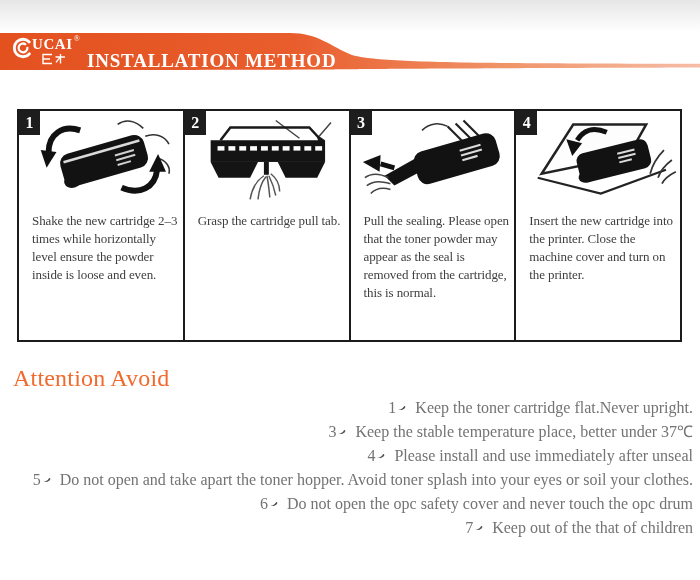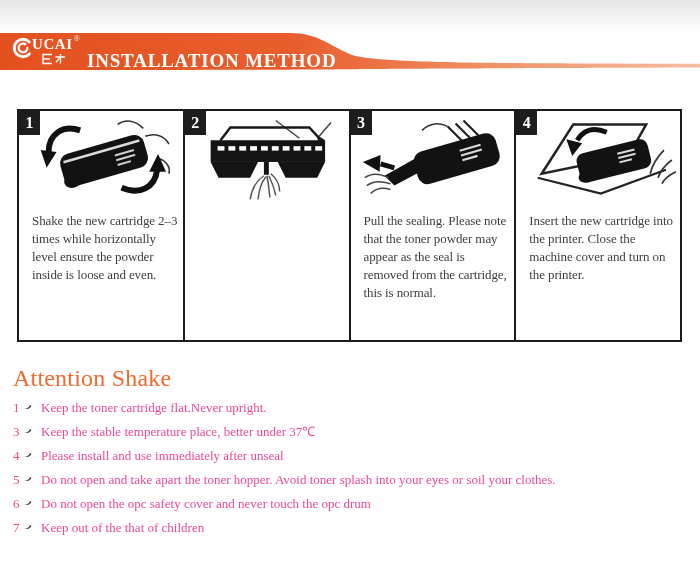--- a/index.html
+++ b/index.html
@@ -21,21 +21,21 @@
   .panel{flex:1;position:relative;border-left:2px solid #1b1b1b;min-width:0;}
   .panel:first-child{border-left:none;}
   .num-badge{position:absolute;top:0;left:0;width:21px;height:24px;background:#1d1d1d;
         color:#fff;font-size:16px;font-weight:700;text-align:center;line-height:24px;z-index:2;}
   .illus{display:block;width:100%;height:88px;margin-top:3px;}
   .caption{padding:10px 5px 0 13px;font-size:13px;letter-spacing:-.1px;line-height:18px;
         color:#3e3e3e;}
   .attn-title{position:absolute;left:13px;top:365px;font-size:24px;color:#f2692e;
         letter-spacing:.2px;white-space:nowrap;}
   .tips{position:absolute;left:13px;top:396px;width:680px;}
-  .tip{height:24px;line-height:24px;font-size:13px;color:#ec4899;white-space:nowrap;}
+  .tip{height:24px;line-height:24px;font-size:16px;color:#737373;white-space:nowrap;text-align:right;}
   .tip-num{display:inline-block;min-width:9px;}
   .cn-comma{display:inline-block;width:4px;height:6px;border-right:2px solid #555;
         border-bottom-right-radius:6px;transform:rotate(28deg);margin:0 10px 2px 3px;}
   .tip-text{vertical-align:baseline;}
 </style>
 </head>
 <body>
 
 <div class="page">
 
@@ -111,39 +111,40 @@
           <rect x="99" y="32" width="7" height="4.5"></rect>
             <rect x="110" y="32" width="7" height="4.5"></rect>
           <rect x="121" y="32" width="7" height="4.5"></rect>
             <rect x="132" y="32" width="7" height="4.5"></rect>
         </g>
         <polygon points="26,48 74,48 66,64 34,64" fill="#141414"></polygon>
         <polygon points="94,48 142,48 134,64 102,64" fill="#141414"></polygon>
         <rect x="80" y="48" width="5" height="13" fill="#141414"></rect>
         <path d="M66,86 C68,74 74,66 80,62 M74,86 C75,76 78,68 82,63 M86,84 C85,74 84,66 83,62 M92,82 C90,72 87,66 85,62 M96,78 C96,70 92,64 87,60" stroke="#555" stroke-width="1.5" fill="none"></path>
       </svg>
+      <div class="caption">Grasp the cartridge pull tab.</div>
     </div>
 
     <div class="panel">
       <div class="num-badge">3</div>
       <svg class="illus" viewBox="0 0 166 88">
         <path d="M98,12 L114,28 M106,9 L122,25 M114,6 L130,22" stroke="#222" stroke-width="2.2"></path>
         <path d="M72,16 C80,8 90,8 98,12" stroke="#333" stroke-width="1.5" fill="none"></path>
         <g transform="rotate(-16 106 44)">
           <rect x="64" y="28" width="86" height="34" rx="10" fill="#121212"></rect>
           <rect x="112" y="37" width="22" height="2.2" fill="#fff" opacity=".85"></rect>
           <rect x="112" y="42" width="22" height="2.2" fill="#fff" opacity=".85"></rect>
           <rect x="112" y="47" width="16" height="2.2" fill="#fff" opacity=".85"></rect>
         </g>
         <polygon points="34,62 66,44 74,56 44,72" fill="#121212"></polygon>
         <path d="M44,54 L30,50" stroke="#111" stroke-width="5"></path>
         <polygon points="12,48 30,41 29,58" fill="#111"></polygon>
         <path d="M14,64 C22,58 30,60 38,64 M16,72 C24,66 32,68 40,70 M20,80 C26,74 34,74 40,76" stroke="#444" stroke-width="1.6" fill="none"></path>
       </svg>
-      <div class="caption">Pull the sealing. Please note that the toner powder may appear as the seal is removed from the cartridge, this is normal.</div>
+      <div class="caption">Pull the sealing. Please open that the toner powder may appear as the seal is removed from the cartridge, this is normal.</div>
     </div>
 
     <div class="panel">
       <div class="num-badge">4</div>
       <svg class="illus" viewBox="0 0 166 88">
         <polygon points="26,60 58,10 132,10 114,42" fill="#fdfdfd" stroke="#222" stroke-width="2.5"></polygon>
         <polyline points="22,64 86,80 152,56" fill="none" stroke="#222" stroke-width="2.2"></polyline>
         <g transform="rotate(-14 98 46)">
           <rect x="62" y="32" width="74" height="30" rx="8" fill="#121212"></rect>
           <rect x="104" y="40" width="18" height="2" fill="#fff" opacity=".85"></rect>
@@ -153,21 +154,21 @@
         </g>
         <path d="M92,18 C78,12 68,16 62,26" stroke="#111" stroke-width="5" fill="none"></path>
         <polygon points="51,25 67,29 57,42" fill="#111"></polygon>
         <path d="M150,36 C142,44 138,52 136,60 M158,46 C150,52 146,58 144,64 M162,58 C154,62 150,66 148,70" stroke="#333" stroke-width="1.8" fill="none"></path>
       </svg>
       <div class="caption">Insert the new cartridge into the printer. Close the machine cover and turn on the printer.</div>
     </div>
 
   </div>
 
-  <div class="attn-title">Attention Shake</div>
+  <div class="attn-title">Attention Avoid</div>
 
   <div class="tips">
     <div class="tip">
       <span class="tip-num">1</span><span class="cn-comma"></span><span class="tip-text">Keep the toner cartridge flat.Never upright.</span>
     </div>
     <div class="tip">
       <span class="tip-num">3</span><span class="cn-comma"></span><span class="tip-text">Keep the stable temperature place, better under 37℃</span>
     </div>
     <div class="tip">
       <span class="tip-num">4</span><span class="cn-comma"></span><span class="tip-text">Please install and use immediately after unseal</span>

